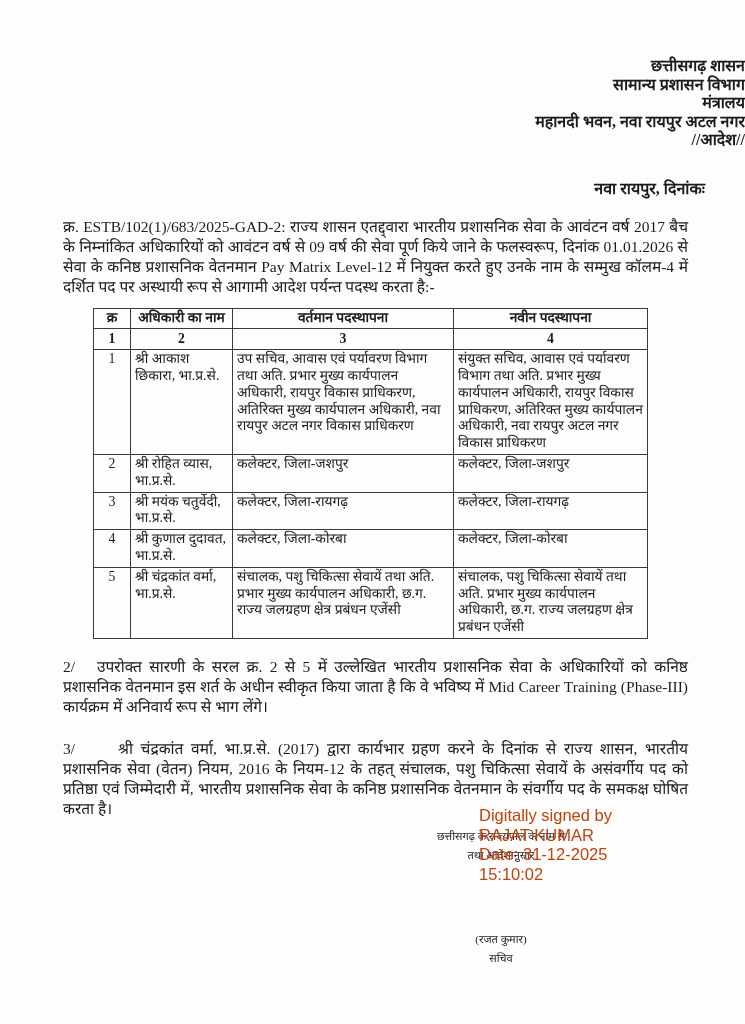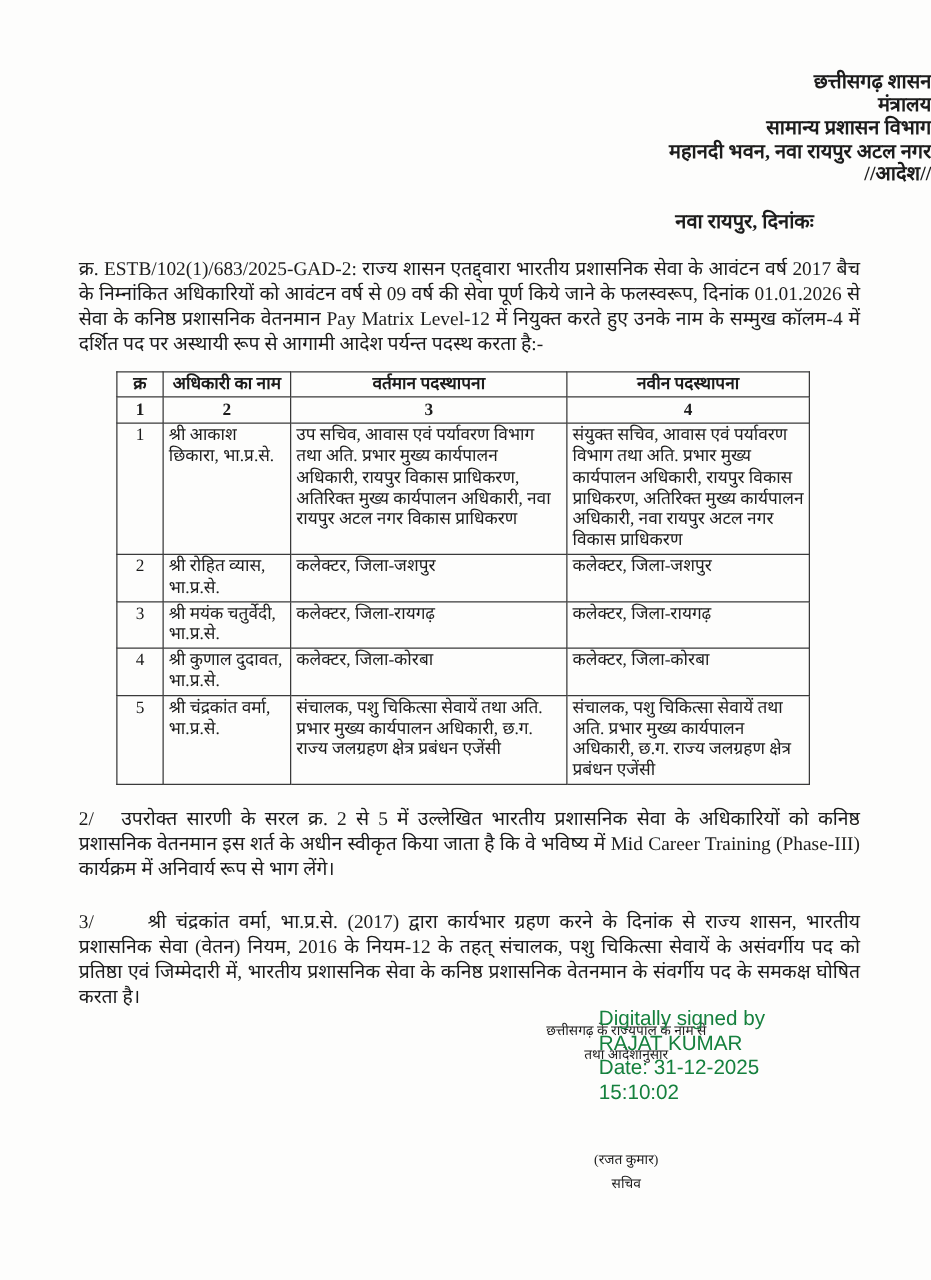--- a/index.html
+++ b/index.html
@@ -15,23 +15,23 @@
     box-sizing:border-box;
   }
   .doc-header {
     padding-top:57px;
     text-align:right;
     font-weight:700;
     font-size:16px;
     line-height:18.5px;
   }
   .dateline {
-    margin-top:18px;
+    margin-top:29px;
     text-align:right;
-    padding-right:94px;
+    padding-right:40px;
     font-weight:700;
     font-size:16px;
     line-height:20px;
   }
   .body-para {
     margin:18px 57px 0 63px;
     text-align:justify;
     font-size:15.5px;
     line-height:20px;
   }
@@ -66,34 +66,34 @@
     line-height:19px;
   }
   .signer-name { margin-top:65px; }
   .digital-sig {
     position:absolute;
     left:479px; top:806px;
     font-family:"Liberation Sans","DejaVu Sans",sans-serif;
     font-size:16.5px;
     line-height:19.5px;
     font-weight:500;
-    color:#15803d;
+    color:#c2410c;
     text-align:left;
     white-space:nowrap;
   }
 </style>
 </head>
 <body>
 
 <div class="page">
 
   <div class="doc-header">
     <div>छत्तीसगढ़ शासन</div>
+    <div>सामान्य प्रशासन विभाग</div>
     <div>मंत्रालय</div>
-    <div>सामान्य प्रशासन विभाग</div>
     <div>महानदी भवन, नवा रायपुर अटल नगर</div>
     <div>//आदेश//</div>
   </div>
 
   <div class="dateline">नवा रायपुर, दिनांकः</div>
 
   <p class="body-para">क्र. ESTB/102(1)/683/2025-GAD-2: राज्य शासन एतद्द्वारा भारतीय प्रशासनिक सेवा के आवंटन वर्ष 2017 बैच के निम्नांकित अधिकारियों को आवंटन वर्ष से 09 वर्ष की सेवा पूर्ण किये जाने के फलस्वरूप, दिनांक 01.01.2026 से सेवा के कनिष्ठ प्रशासनिक वेतनमान Pay Matrix Level-12 में नियुक्त करते हुए उनके नाम के सम्मुख कॉलम-4 में दर्शित पद पर अस्थायी रूप से आगामी आदेश पर्यन्त पदस्थ करता है:-</p>
 
   <table class="order-table">
     <colgroup>

